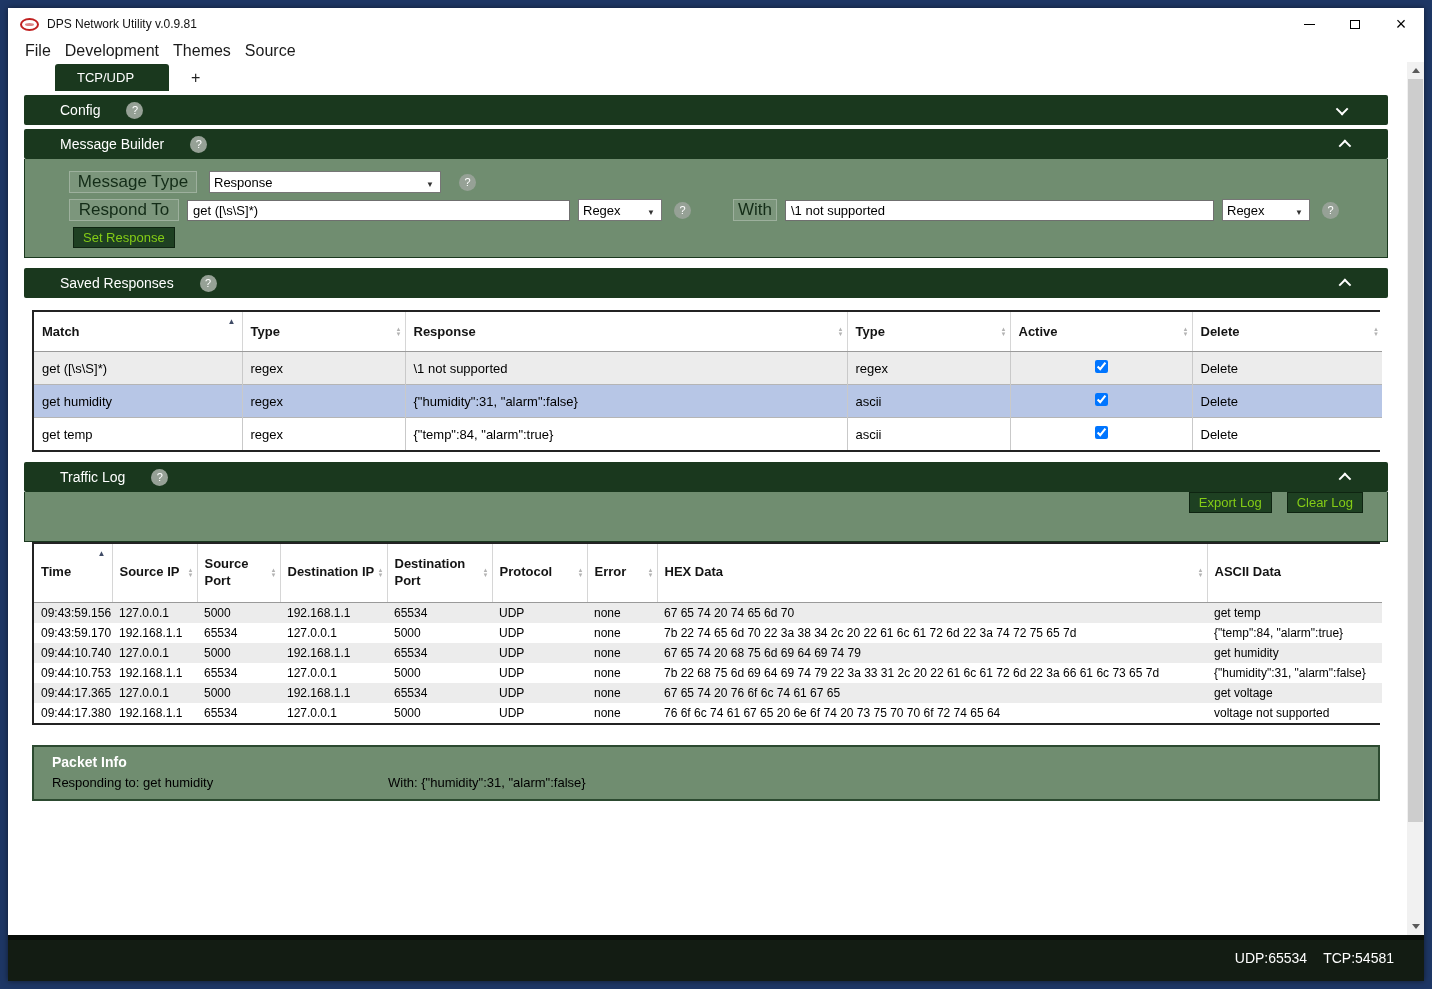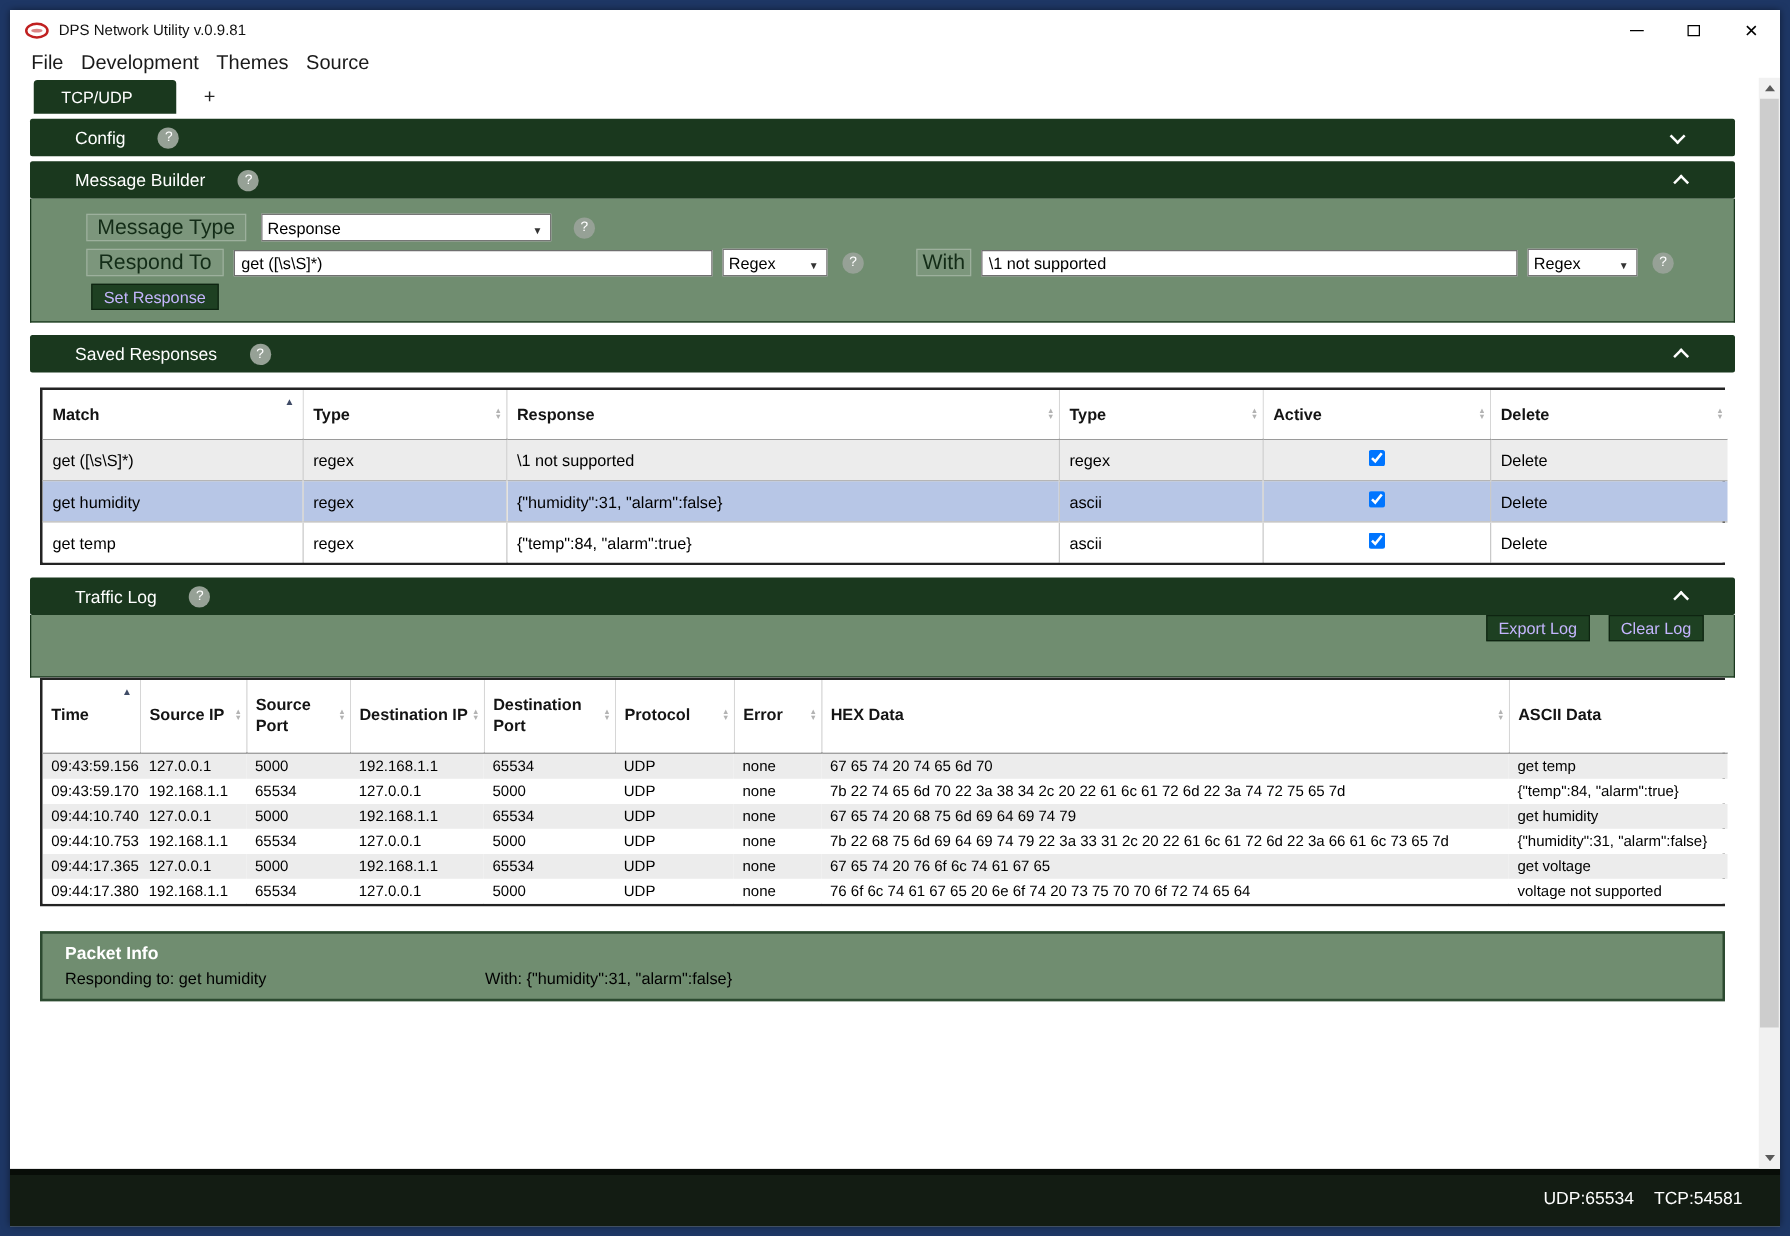--- a/index.html
+++ b/index.html
@@ -32,21 +32,21 @@
   .main { margin:0 36px 0 16px; }
   
   .scrollbar { position:absolute; top:0; right:0; bottom:0; width:17px; background:#f1f1f1; }
   .sb-arrow { position:absolute; left:0; width:17px; height:17px; display:flex; align-items:center; justify-content:center; }
   .sb-up { top:0; } .sb-down { bottom:0; }
   .tri-up { width:0; height:0; border-left:4px solid transparent; border-right:4px solid transparent; border-bottom:5px solid #5a5a5a; }
   .tri-down { width:0; height:0; border-left:4px solid transparent; border-right:4px solid transparent; border-top:5px solid #5a5a5a; }
   .sb-thumb { position:absolute; left:1px; right:1px; top:17px; height:calc(100% - 130px); background:#cdcdcd; }
   
   .tabbar { display:flex; align-items:flex-end; margin:2px 0 4px 3px; height:27px; }
-  .tab { background:var(--header_green,#1a381e); color:#fff; font-size:13px; padding:6px 35px 6px 22px; border-radius:3px 3px 0 0; }
+  .tab { background:var(--header_green,#1a381e); color:#fff; font-size:13px; padding:6px 35px 6px 22px; border-radius:3px 3px 0 0;margin-left:28px; }
   .new-tab { margin-left:16px; font-size:16px; color:#222; padding:0 6px 4px; }
   
   .section-header {
     height:30px; background:var(--header_green,#1a381e); color:#fff;
     display:flex; align-items:center; padding:0 36px; margin-top:4px; border-radius:2px;
   }
   .section-title { font-size:14px; }
   .help { width:17px; height:17px; border-radius:50%; background:#96a196; color:#fff; font-size:11px;
           display:inline-flex; align-items:center; justify-content:center; margin-left:26px; flex:0 0 auto; }
   .help::before { content:"?"; }
@@ -58,21 +58,21 @@
              padding:12px 16px 9px 44px; display:flex; flex-direction:column; gap:6px; }
   .mb-row { display:flex; align-items:center; }
   .label-btn { background:#7c967c; border:1px solid #9db09d; color:#132c17; font-size:17px;
                height:22px; display:inline-flex; align-items:center; justify-content:center; cursor:default; }
   .w128 { width:128px; } .w110 { width:110px; } .w58 { width:44px; }
   .tinput { height:21px; border:1px solid #6f6f6f; font-size:13px; padding:0 5px; font-family:inherit; background:#fff; }
   .fselect { background:#fff; border:1px solid #767676; height:22px; display:flex; align-items:center;
              padding:0 4px; font-size:13px; }
   .fselect-arrow { margin-left:auto; padding:0 2px; }
   .fselect-arrow::before { content:"▼"; font-size:8px; color:#333; }
-  .green-btn { background:var(--button_green,#1e4022); color:#c4b5fd; border:1px solid #0e2411; font-size:13px;
+  .green-btn { background:var(--button_green,#1e4022); color:#84cc16; border:1px solid #0e2411; font-size:13px;
                height:21px; padding:0 9px; display:inline-flex; align-items:center; cursor:default; }
   .gap8 { margin-left:8px; } .gap12 { margin-left:12px; } .gap42 { margin-left:42px; }
   
   .table-wrap { border:2px solid #232323; margin:12px 8px 0; background:#fff; }
   table { border-collapse:collapse; width:100%; table-layout:fixed; }
   th { position:relative; background:#fff; text-align:left; font-weight:bold; color:#141414;
        border-right:1px solid #d6d6d6; border-bottom:1px solid #9a9a9a; overflow:hidden; }
   th:last-child { border-right:none; }
   .saved-table th { font-size:13px; padding:12px 8px; }
   .saved-table td { font-size:13px; padding:8px 8px; border-right:1px solid #c9c9c9; overflow:hidden; white-space:nowrap; }

